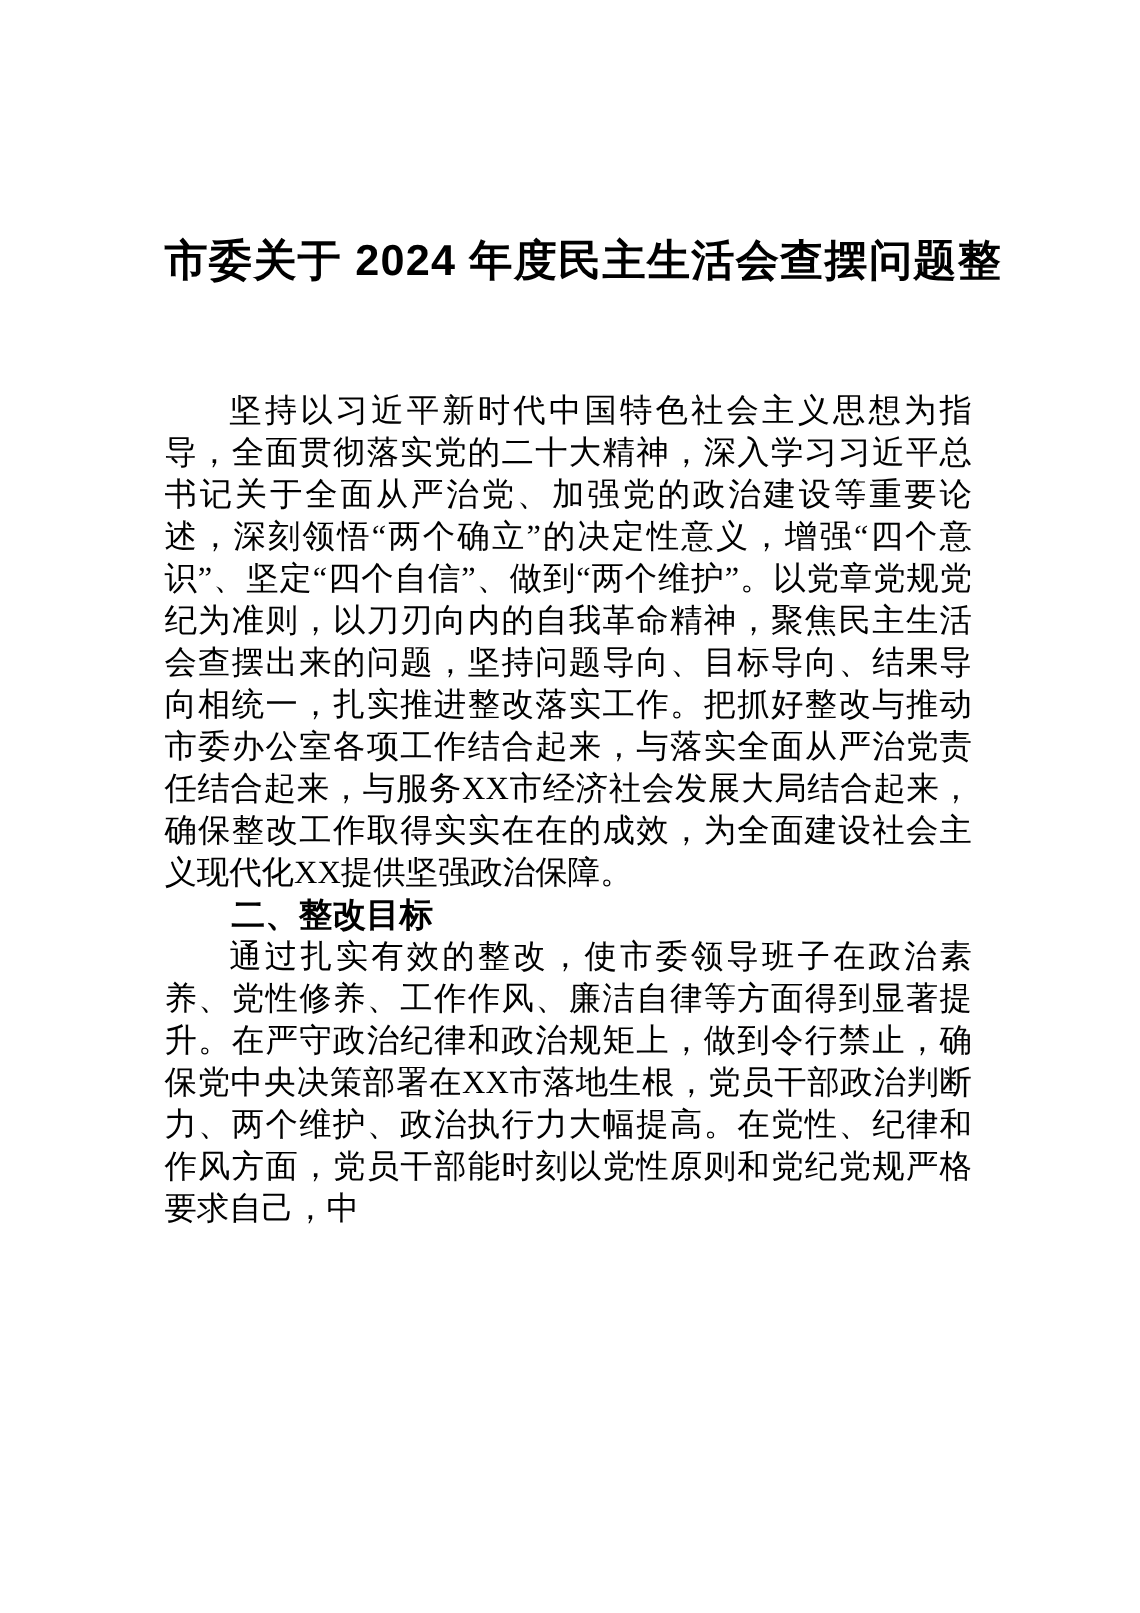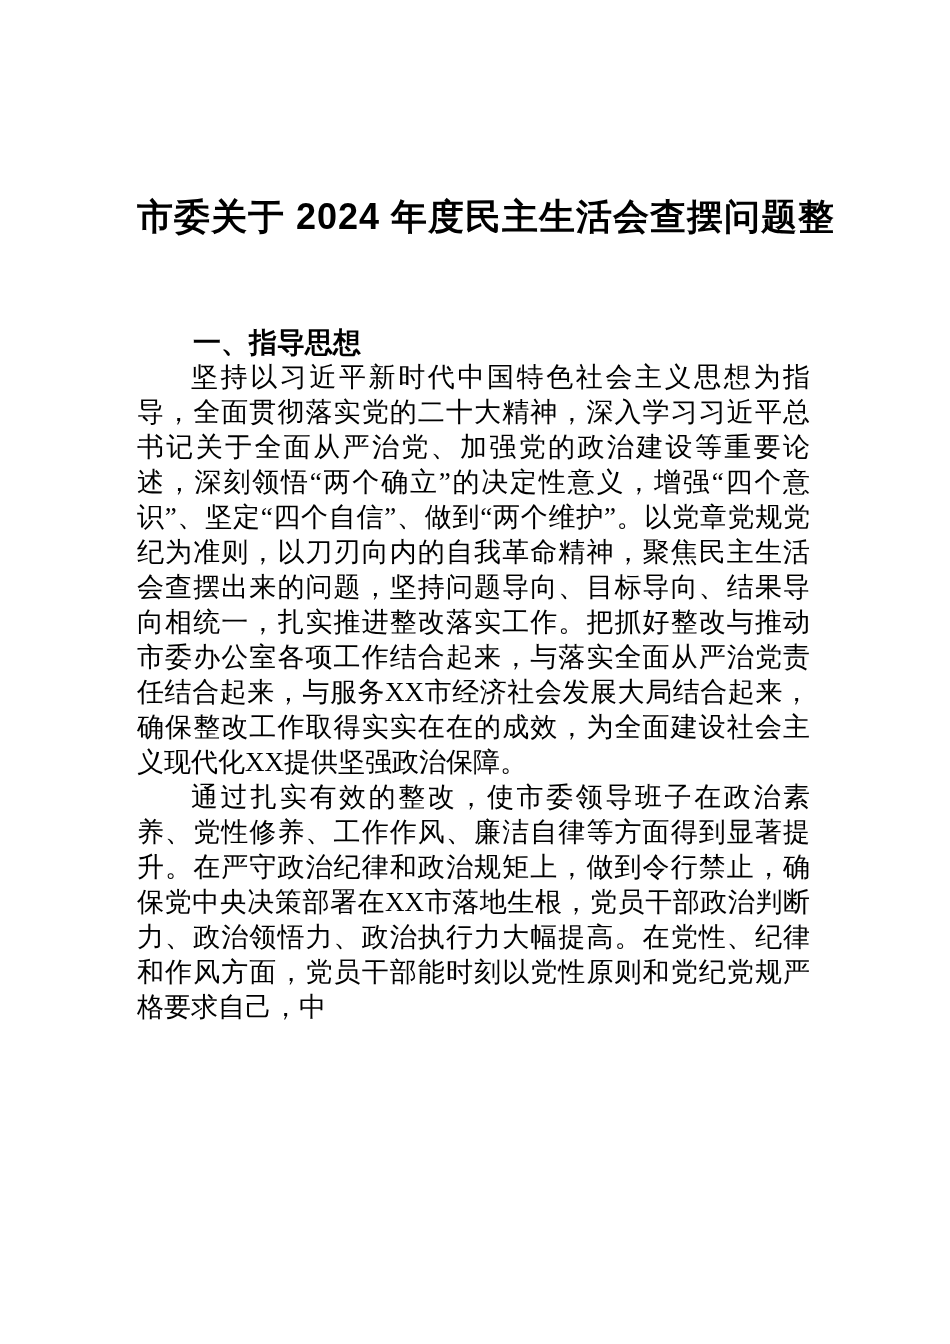--- a/index.html
+++ b/index.html
@@ -53,22 +53,22 @@
 
 <div class="page">
 
   <h1 class="doc-title">
     <span class="title-line">市委关于 2024 年度民主生活会查摆问题整</span>
   </h1>
 
   <div class="doc-body">
 
 
-    <h2>一、指导思想</h2>
 
     <p>坚持以习近平新时代中国特色社会主义思想为指导，全面贯彻落实党的二十大精神，深入学习习近平总书记关于全面从严治党、加强党的政治建设等重要论述，深刻领悟“两个确立”的决定性意义，增强“四个意识”、坚定“四个自信”、做到“两个维护”。以党章党规党纪为准则，以刀刃向内的自我革命精神，聚焦民主生活会查摆出来的问题，坚持问题导向、目标导向、结果导向相统一，扎实推进整改落实工作。把抓好整改与推动市委办公室各项工作结合起来，与落实全面从严治党责任结合起来，与服务XX市经济社会发展大局结合起来，确保整改工作取得实实在在的成效，为全面建设社会主义现代化XX提供坚强政治保障。</p>
 
+    <h2>二、整改目标</h2>
 
-    <p>通过扎实有效的整改，使市委领导班子在政治素养、党性修养、工作作风、廉洁自律等方面得到显著提升。在严守政治纪律和政治规矩上，做到令行禁止，确保党中央决策部署在XX市落地生根，党员干部政治判断力、政治领悟力、政治执行力大幅提高。在党性、纪律和作风方面，党员干部能时刻以党性原则和党纪党规严格要求自己，中</p>
+    <p>通过扎实有效的整改，使市委领导班子在政治素养、党性修养、工作作风、廉洁自律等方面得到显著提升。在严守政治纪律和政治规矩上，做到令行禁止，确保党中央决策部署在XX市落地生根，党员干部政治判断力、两个维护、政治执行力大幅提高。在党性、纪律和作风方面，党员干部能时刻以党性原则和党纪党规严格要求自己，中</p>
 
   </div>
 
 </div>
 
 </body></html>

